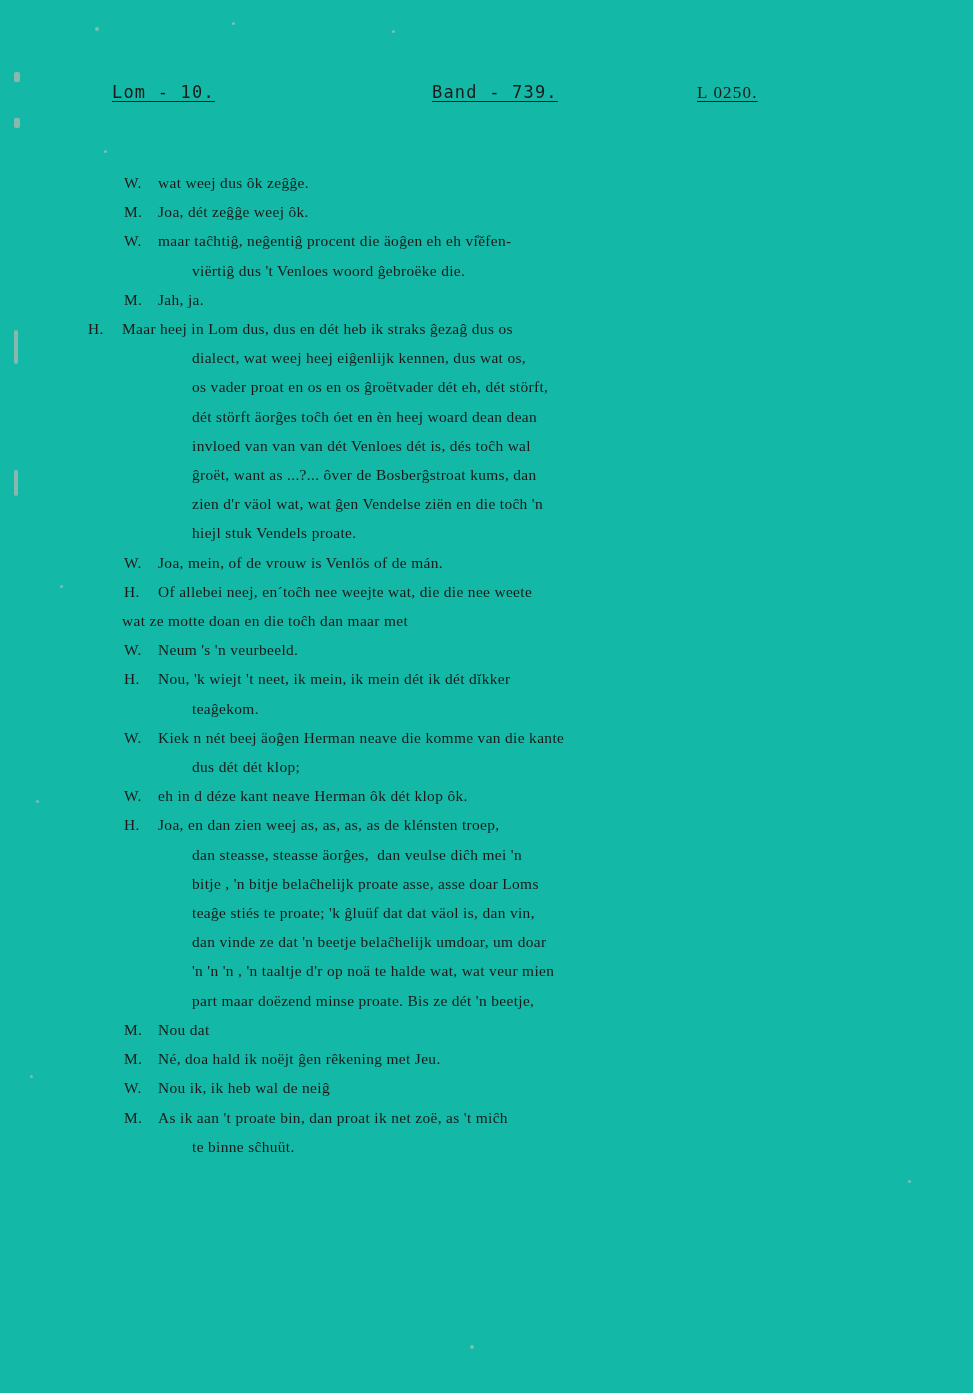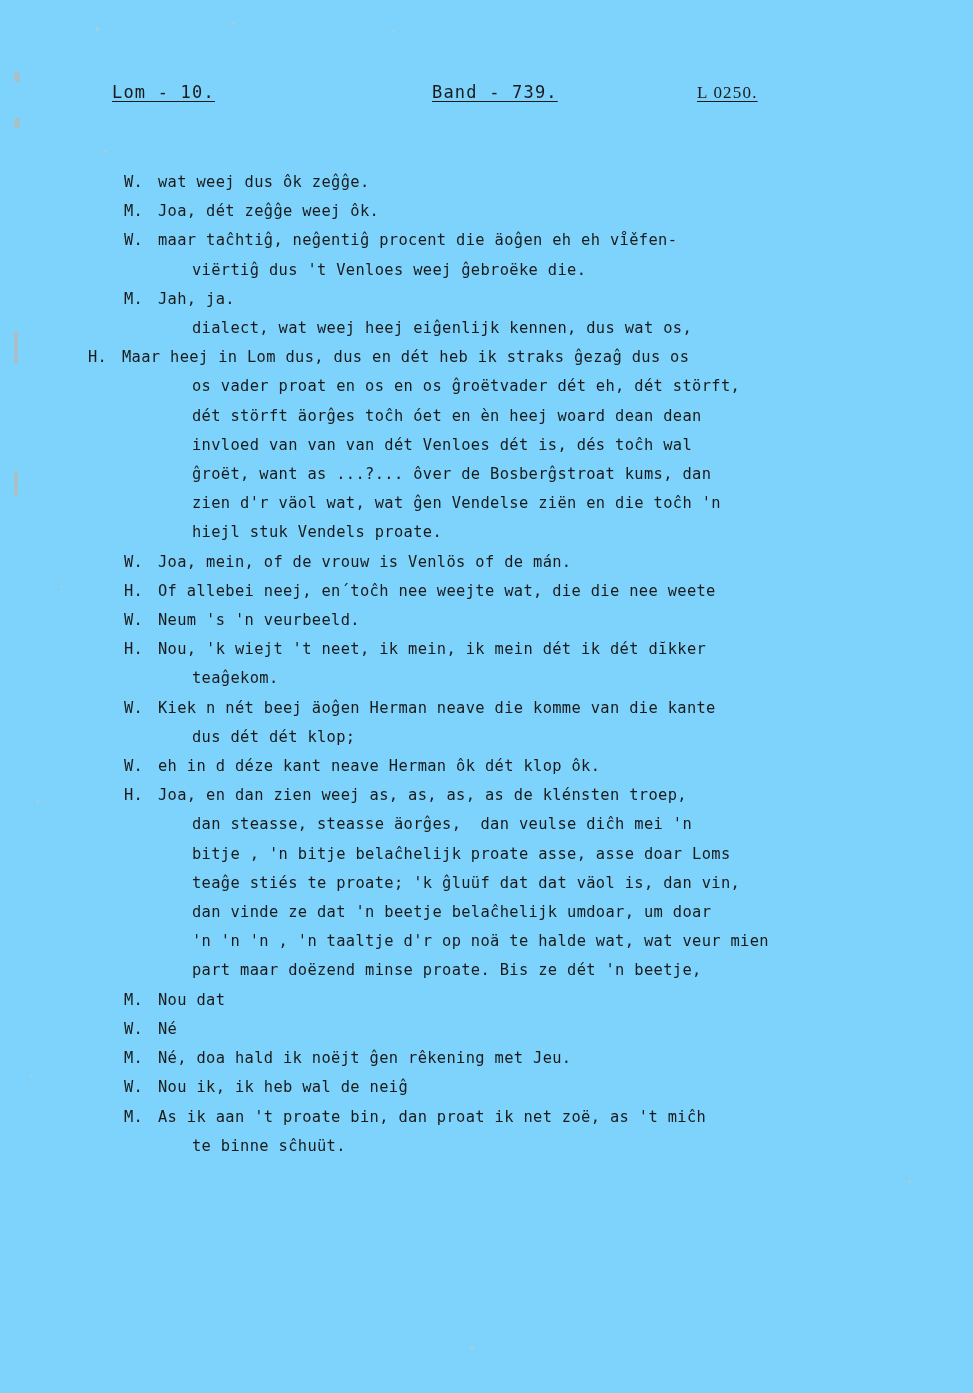--- a/index.html
+++ b/index.html
@@ -12,21 +12,21 @@
     height: 1393px;
     position: relative;
     font-family: "DejaVu Sans Mono", "Liberation Mono", monospace;
     color: #1a1a1a;
     overflow: hidden;
   }
 
   .page {
     position: absolute;
     inset: 0;
-    background: #7dd3fc;
+    background: #14b8a6;
   }
 
   
   .speck {
     position: absolute;
     background: #c9c9c4;
     border-radius: 50%;
     opacity: .55;
   }
 
@@ -50,20 +50,21 @@
   .header .h-right { width: 175px; font-family: Liberation Serif, serif; }
 
   .body-text {
     position: absolute;
     top: 168px;
     left: 88px;
     width: 840px;
     font-size: 15.4px;
     line-height: 29.2px;
     letter-spacing: .35px;
+    font-family: Liberation Serif, serif;
   }
 
   .line {
     white-space: pre;
     display: block;
   }
   .ind0 { padding-left: 0px; }
   .ind1 { padding-left: 36px; }
   .ind2 { padding-left: 70px; }
 
@@ -105,46 +106,46 @@
   <div class="header">
     <span class="h-item h-left">Lom - 10.</span>
     <span class="h-item h-mid">Band - 739.</span>
     <span class="h-item h-right">L 0250.</span>
   </div>
 
   <div class="body-text">
       <div class="line ind1"><span class="speaker">W.</span><span>wat weej dus ôk zeĝĝe.</span></div>
       <div class="line ind1"><span class="speaker">M.</span><span>Joa, dét zeĝĝe weej ôk.</span></div>
       <div class="line ind1"><span class="speaker">W.</span><span>maar taĉhtiĝ, neĝentiĝ procent die äoĝen eh eh vi̊ěfen-</span></div>
-      <div class="line ind2"><span class="speaker"></span><span>viërtiĝ dus 't Venloes weej ĝebroëke die.</span></div>
+      <div class="line ind2"><span class="speaker"></span><span>viërtiĝ dus 't Venloes woord ĝebroëke die.</span></div>
       <div class="line ind1"><span class="speaker">M.</span><span>Jah, ja.</span></div>
+      <div class="line ind0"><span class="speaker">H.</span><span>Maar heej in Lom dus, dus en dét heb ik straks ĝezaĝ dus os</span></div>
       <div class="line ind2"><span class="speaker"></span><span>dialect, wat weej heej eiĝenlijk kennen, dus wat os,</span></div>
-      <div class="line ind0"><span class="speaker">H.</span><span>Maar heej in Lom dus, dus en dét heb ik straks ĝezaĝ dus os</span></div>
       <div class="line ind2"><span class="speaker"></span><span>os vader proat en os en os ĝroëtvader dét eh, dét störft,</span></div>
       <div class="line ind2"><span class="speaker"></span><span>dét störft äorĝes toĉh óet en èn heej woard dean dean</span></div>
       <div class="line ind2"><span class="speaker"></span><span>invloed van van van dét Venloes dét is, dés toĉh wal</span></div>
       <div class="line ind2"><span class="speaker"></span><span>ĝroët, want as ...?... ôver de Bosberĝstroat kums, dan</span></div>
       <div class="line ind2"><span class="speaker"></span><span>zien d'r väol wat, wat ĝen Vendelse ziën en die toĉh 'n</span></div>
       <div class="line ind2"><span class="speaker"></span><span>hiejl stuk Vendels proate.</span></div>
       <div class="line ind1"><span class="speaker">W.</span><span>Joa, mein, of de vrouw is Venlös of de mán.</span></div>
       <div class="line ind1"><span class="speaker">H.</span><span>Of allebei neej, en´toĉh nee weejte wat, die die nee weete</span></div>
+      <div class="line ind0"><span class="speaker"></span><span>wat ze motte doan en die toĉh dan maar met</span></div>
       <div class="line ind1"><span class="speaker">W.</span><span>Neum 's 'n veurbeeld.</span></div>
       <div class="line ind1"><span class="speaker">H.</span><span>Nou, 'k wiejt 't neet, ik mein, ik mein dét ik dét dĭkker</span></div>
       <div class="line ind2"><span class="speaker"></span><span>teaĝekom.</span></div>
       <div class="line ind1"><span class="speaker">W.</span><span>Kiek n nét beej äoĝen Herman neave die komme van die kante</span></div>
       <div class="line ind2"><span class="speaker"></span><span>dus dét dét klop;</span></div>
       <div class="line ind1"><span class="speaker">W.</span><span>eh in d déze kant neave Herman ôk dét klop ôk.</span></div>
       <div class="line ind1"><span class="speaker">H.</span><span>Joa, en dan zien weej as, as, as, as de klénsten troep,</span></div>
       <div class="line ind2"><span class="speaker"></span><span>dan steasse, steasse äorĝes,  dan veulse diĉh mei 'n</span></div>
       <div class="line ind2"><span class="speaker"></span><span>bitje , 'n bitje belaĉhelijk proate asse, asse doar Loms</span></div>
       <div class="line ind2"><span class="speaker"></span><span>teaĝe stiés te proate; 'k ĝluüf dat dat väol is, dan vin,</span></div>
       <div class="line ind2"><span class="speaker"></span><span>dan vinde ze dat 'n beetje belaĉhelijk umdoar, um doar</span></div>
       <div class="line ind2"><span class="speaker"></span><span>'n 'n 'n , 'n taaltje d'r op noä te halde wat, wat veur mien</span></div>
       <div class="line ind2"><span class="speaker"></span><span>part maar doëzend minse proate. Bis ze dét 'n beetje,</span></div>
       <div class="line ind1"><span class="speaker">M.</span><span>Nou dat</span></div>
-      <div class="line ind1"><span class="speaker">W.</span><span>Né</span></div>
       <div class="line ind1"><span class="speaker">M.</span><span>Né, doa hald ik noëjt ĝen rêkening met Jeu.</span></div>
       <div class="line ind1"><span class="speaker">W.</span><span>Nou ik, ik heb wal de neiĝ</span></div>
       <div class="line ind1"><span class="speaker">M.</span><span>As ik aan 't proate bin, dan proat ik net zoë, as 't miĉh</span></div>
       <div class="line ind2"><span class="speaker"></span><span>te binne sĉhuüt.</span></div>
     </div>
 
 </div>
 
 </body></html>

